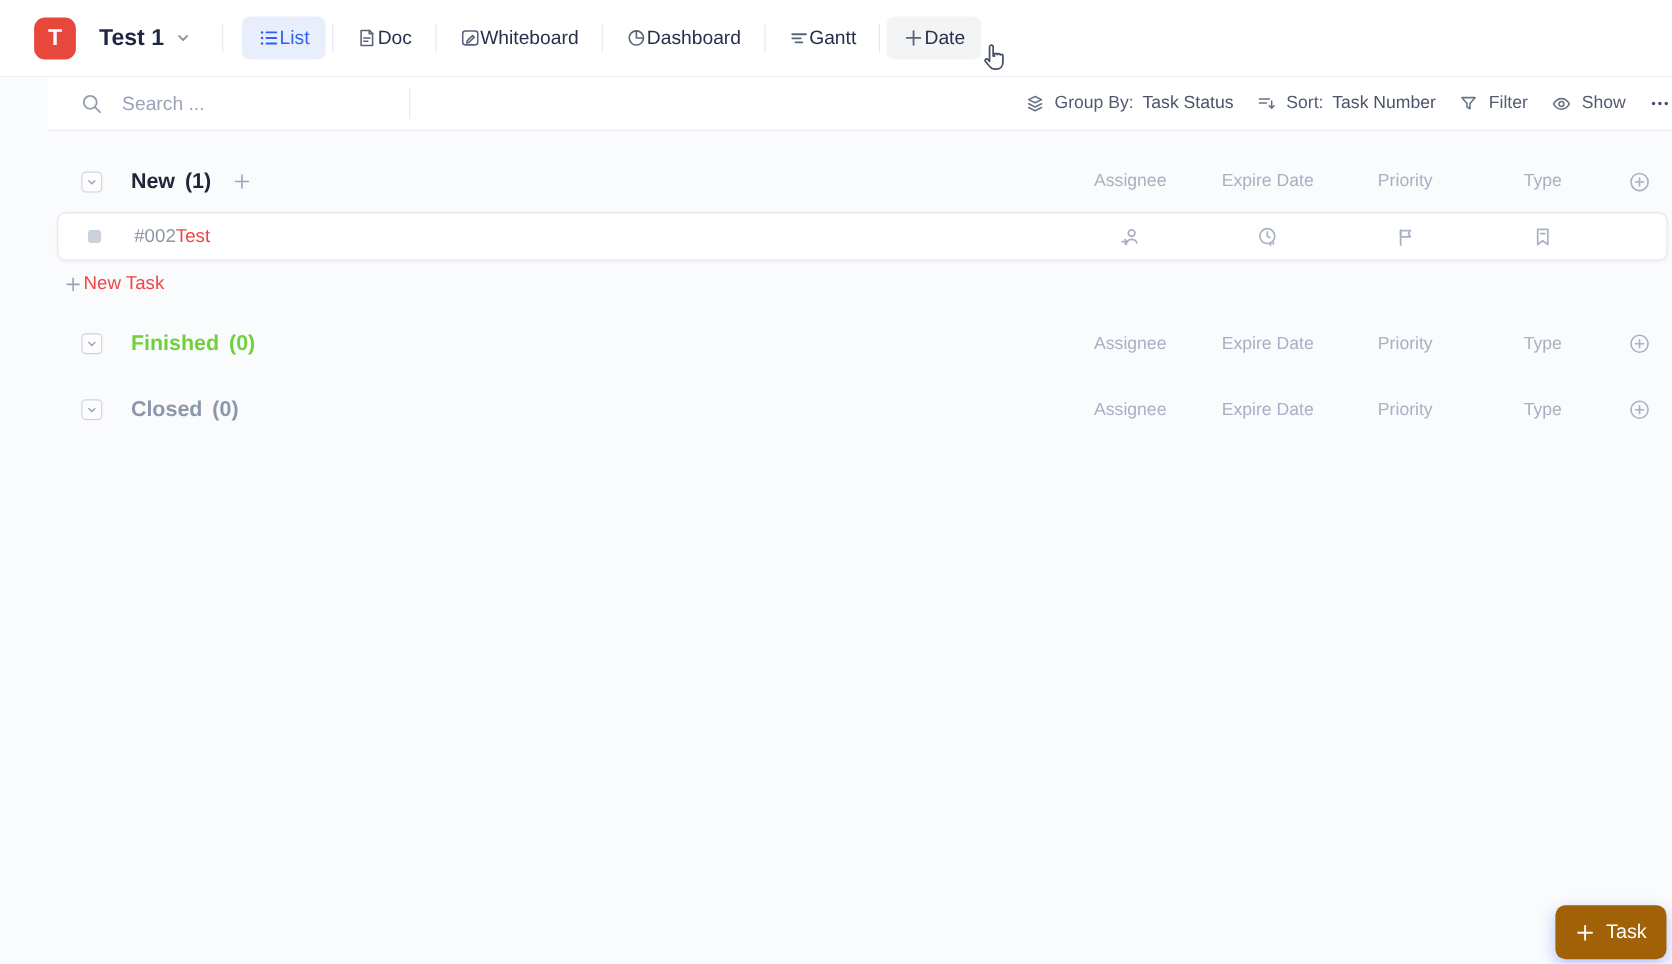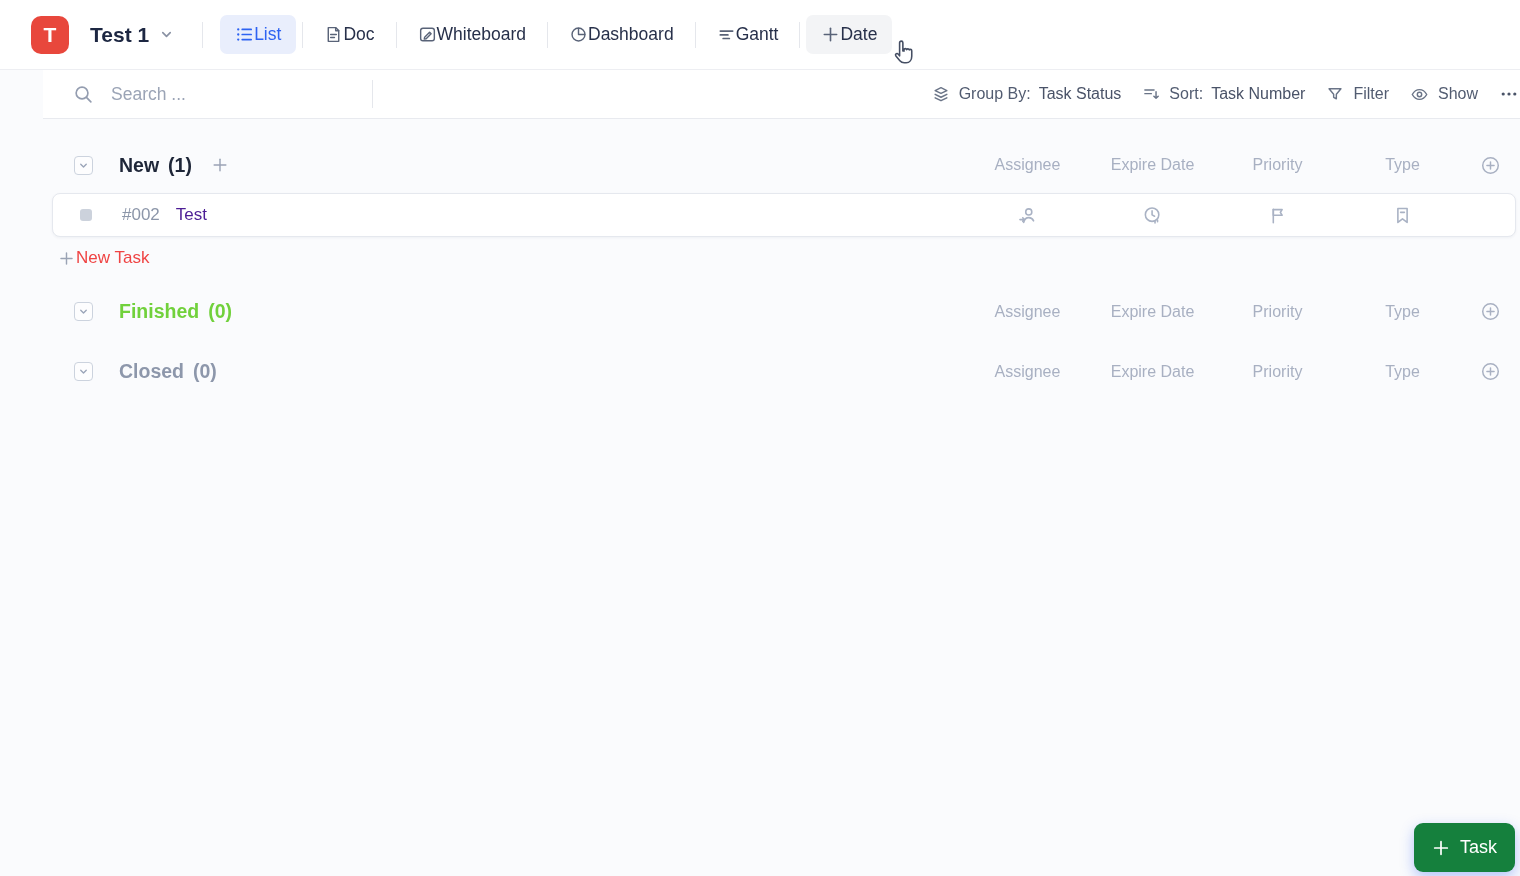--- a/index.html
+++ b/index.html
@@ -75,37 +75,37 @@
 
   .task-card {
     margin:6px 4px 0 52px; height:44px; background:#fff;
     border:1px solid #e5e8ee; border-radius:8px;
     box-shadow:0 1px 3px rgba(25,39,70,0.05);
     display:flex; align-items:center; cursor:pointer;
   }
   .tc-left { flex:1; display:flex; align-items:center; padding-left:27px; }
   .status-square { width:12px; height:12px; border-radius:3px; background:#ccd2dc; }
   .task-id { margin-left:30px; font-size:17px; color:#8c96a9; }
-  .task-title { margin-left:16px; font-size:17px; color:#4c1d95; }
+  .task-title { font-size:17px; color:#ef4444; }
   .icon-cell { width:125px; display:flex; justify-content:center; color:#a9b2c4; cursor:pointer; }
   .icon-cell-plus { width:50px; }
 
   .new-task {
     margin:11px 0 0 58px; display:inline-flex; align-items:center; gap:1px;
     color:#ef4444; font-size:17px; cursor:pointer;
   }
   .new-task .ticon { color:#9aa3b5; }
 
   .mt-finished { margin-top:19px; }
   .mt-closed { margin-top:16px; }
 
   
   .fab {
     position:absolute; right:5px; bottom:4px; width:101px; height:49px;
-    background:#15803d; border:none; border-radius:9px; color:#fff;
+    background:#a16207; border:none; border-radius:9px; color:#fff;
     font-size:18px; font-family:"Liberation Sans", sans-serif;
     display:flex; align-items:center; justify-content:center; gap:10px;
     box-shadow:0 5px 14px rgba(43,90,242,0.35); cursor:pointer;
   }
 
   
   .cursor { position:absolute; left:891px; top:39px; pointer-events:none; }
 </style>
 </head>
 <body>

